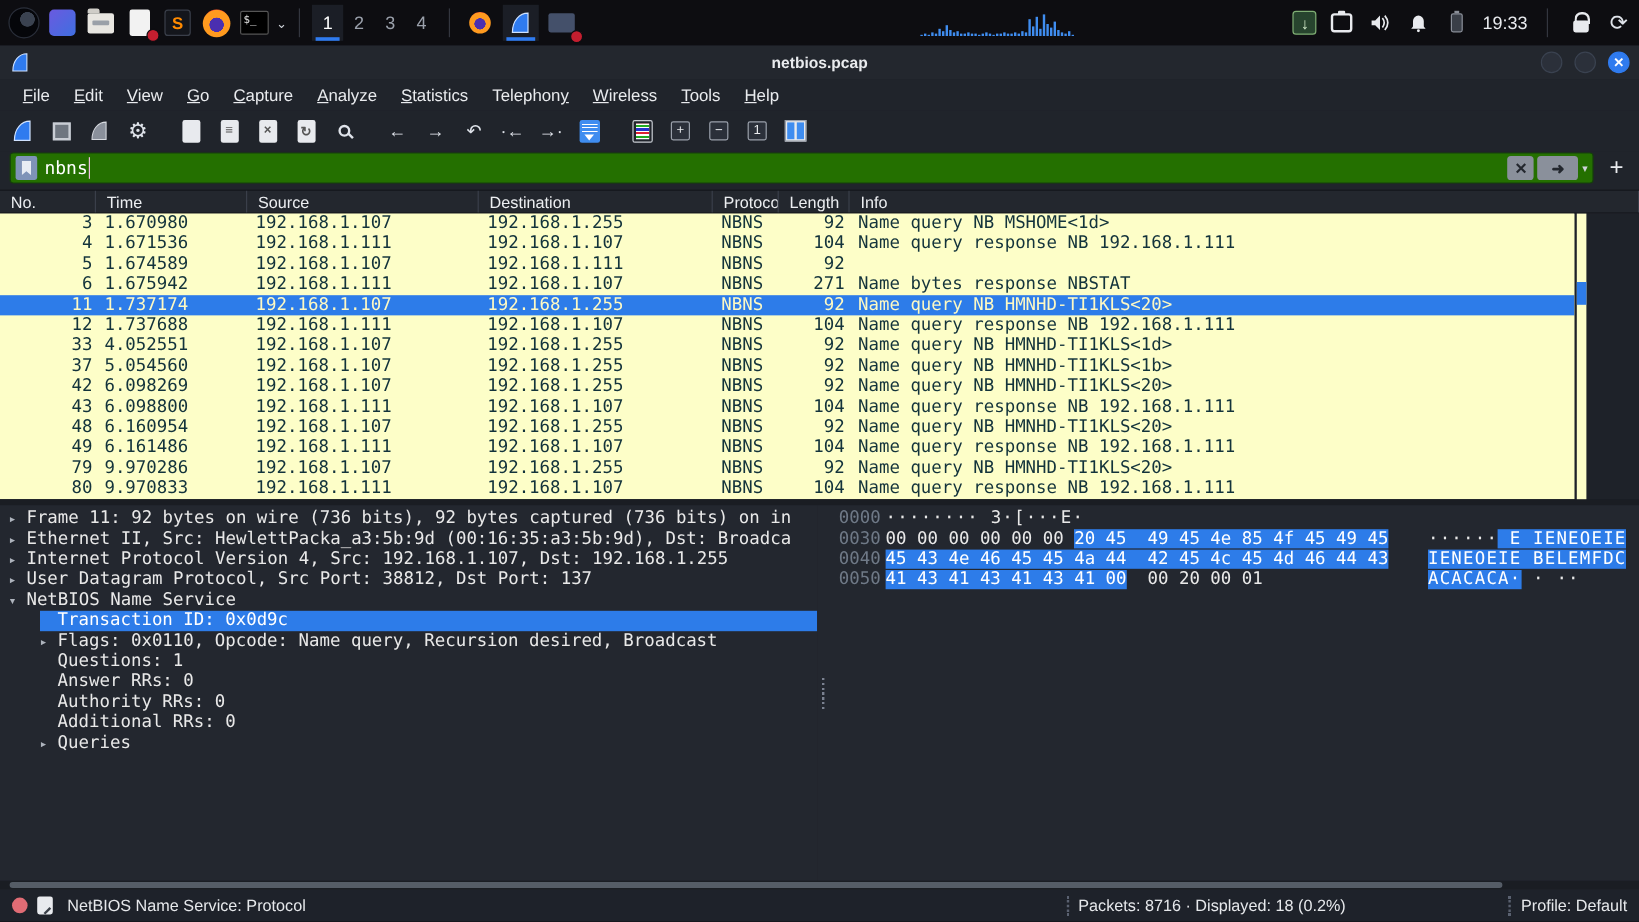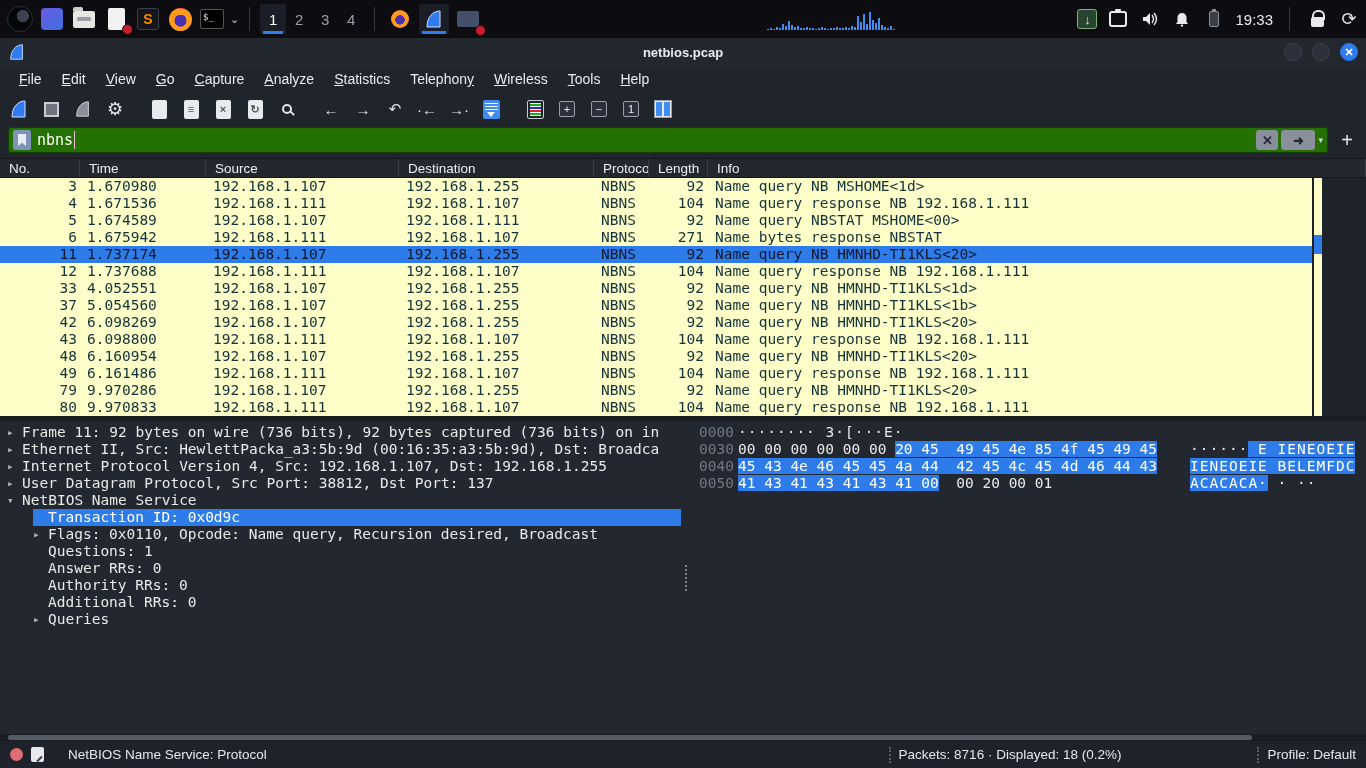--- a/index.html
+++ b/index.html
@@ -85,21 +85,21 @@
   .grid { display:grid; grid-template-columns:80px 126px 193px 195px 55px 59px 1fr; }
   .listheader { height:20px; background:#23272e; color:#eceef1; font-size:13.5px; border-top:1px solid #15171c; border-bottom:1px solid #15171c; }
   .listheader span { padding:2px 0 0 9px; border-right:1px solid #3a3f4a; overflow:hidden; white-space:nowrap; }
   .listbody { height:238px; display:flex; background:#1e2229; }
   .rows { flex:1; overflow:hidden; background:#fdfec8; }
   .prow { height:17px; font-family:"DejaVu Sans Mono",monospace; font-size:14.5px; line-height:17px; color:#13333b; background:#fdfec8; white-space:nowrap; }
   .prow span { overflow:hidden; }
   .prow .no { text-align:right; padding-right:3px; }
   .prow .len { text-align:right; padding-right:4px; }
   .prow .pl { padding-left:7px; }
-  .prow.sel { background:#2d7ce9; color:#0f172a; }
+  .prow.sel { background:#2d7ce9; color:#fef9c3; }
   .minimap { width:8px; background:#fdfec8; margin-left:2px; position:relative; }
   .minimap .mark { position:absolute; left:0; right:0; top:24%; height:8%; background:#2d7ce9; }
   .listpad { width:44px; background:#1e2229; }
 
   
   .splitter { height:5px; background:#1a1d23; }
   .panes { flex:1; display:flex; overflow:hidden; }
   .details { width:681px; background:#23272f; overflow:hidden; padding-top:3px; }
   .dline { height:17px; line-height:17px; font-family:"DejaVu Sans Mono",monospace; font-size:14.5px; color:#e9e9e9; white-space:pre; position:relative; overflow:hidden; }
   .dline .caret { position:absolute; color:#aeb4bd; font-size:11px; }
@@ -382,21 +382,20 @@
           <span class="len">104</span>
           <span class="info pl">Name query response NB 192.168.1.111</span>
         </div>
         <div class="prow grid">
           <span class="no">5</span>
           <span class="time pl">1.674589</span>
           <span class="src pl">192.168.1.107</span>
           <span class="dst pl">192.168.1.111</span>
           <span class="proto pl">NBNS</span>
           <span class="len">92</span>
-          <span class="info pl">Name query NBSTAT MSHOME&lt;00&gt;</span>
         </div>
         <div class="prow grid">
           <span class="no">6</span>
           <span class="time pl">1.675942</span>
           <span class="src pl">192.168.1.111</span>
           <span class="dst pl">192.168.1.107</span>
           <span class="proto pl">NBNS</span>
           <span class="len">271</span>
           <span class="info pl">Name bytes response NBSTAT</span>
         </div>
@@ -525,21 +524,21 @@
       </div>
   </div>
 
   <div class="hscroll">
       <div class="thumb"></div>
     </div>
 
   <div class="statusbar">
     <div class="expert"></div>
     <div class="note"></div>
-    <div style="margin-left:16px">NetBIOS Name Service: Protocol</div>
+    <div style="margin-left:4px">NetBIOS Name Service: Protocol</div>
     <div class="sb-mid">
       <div class="sb-sep"></div>
       <div>Packets: 8716 · Displayed: 18 (0.2%)</div>
     </div>
     <div class="sb-right">
       <div class="sb-sep"></div>
       <div>Profile: Default</div>
     </div>
   </div>
 </div>

